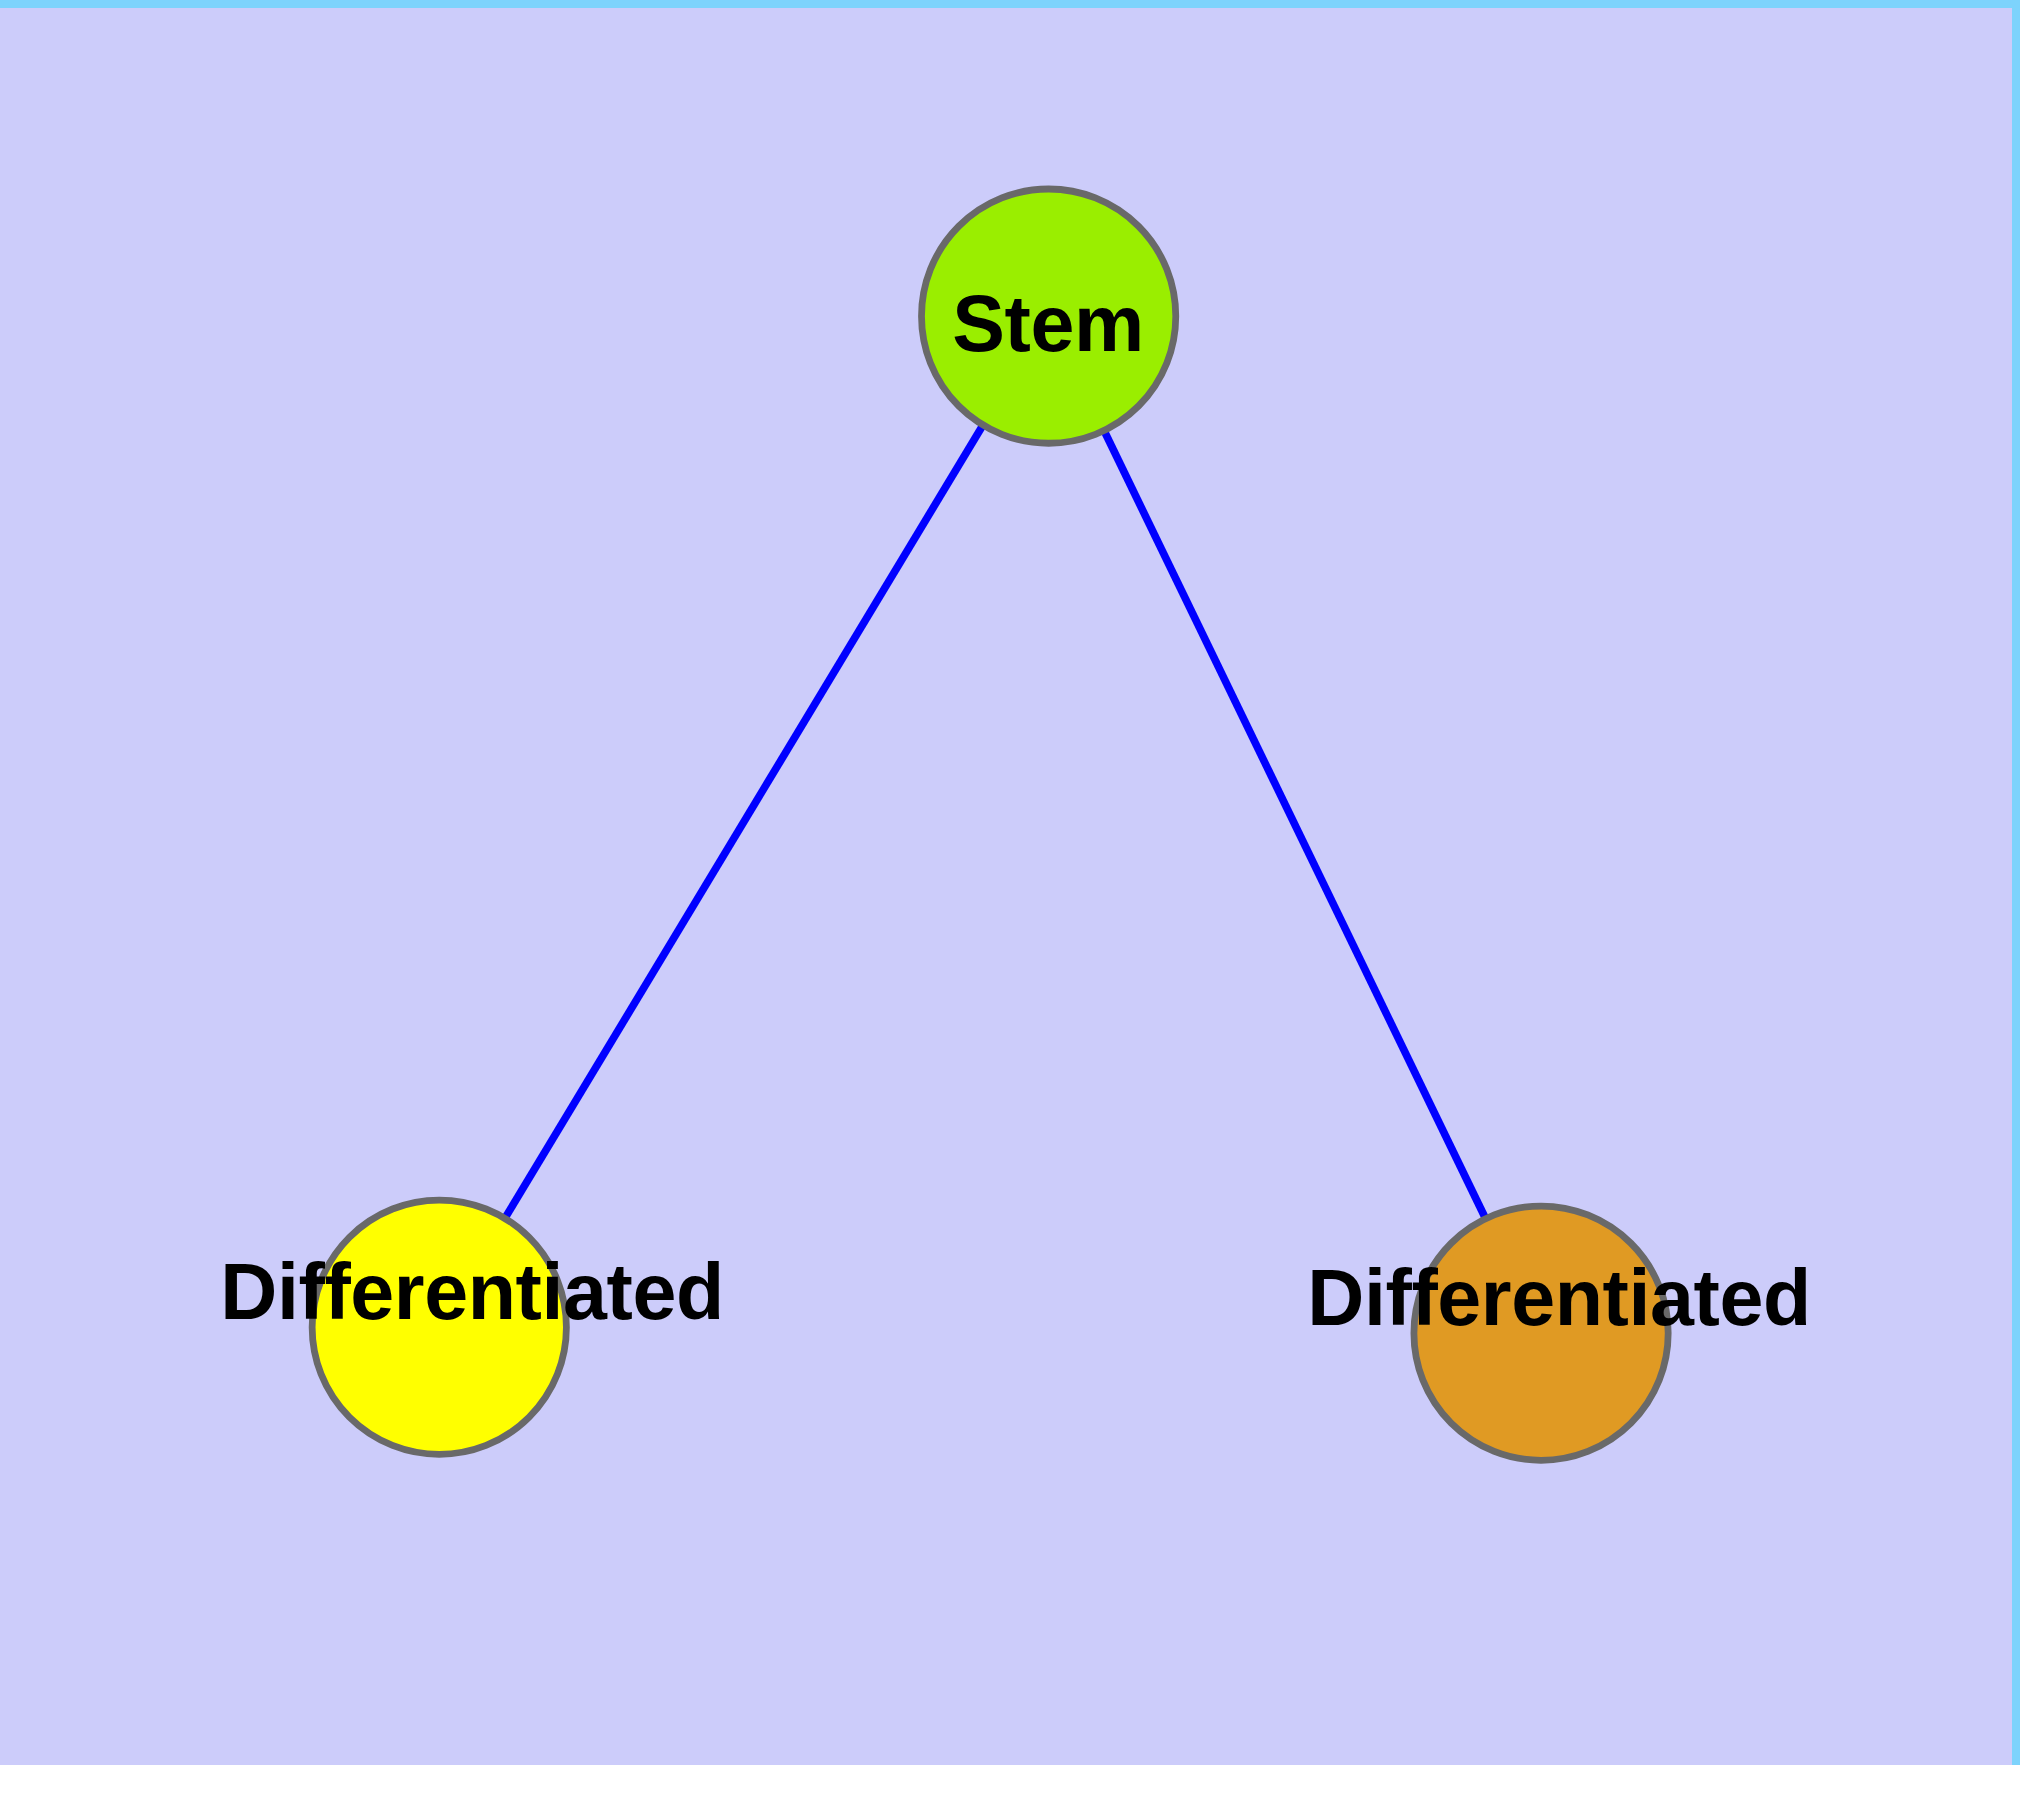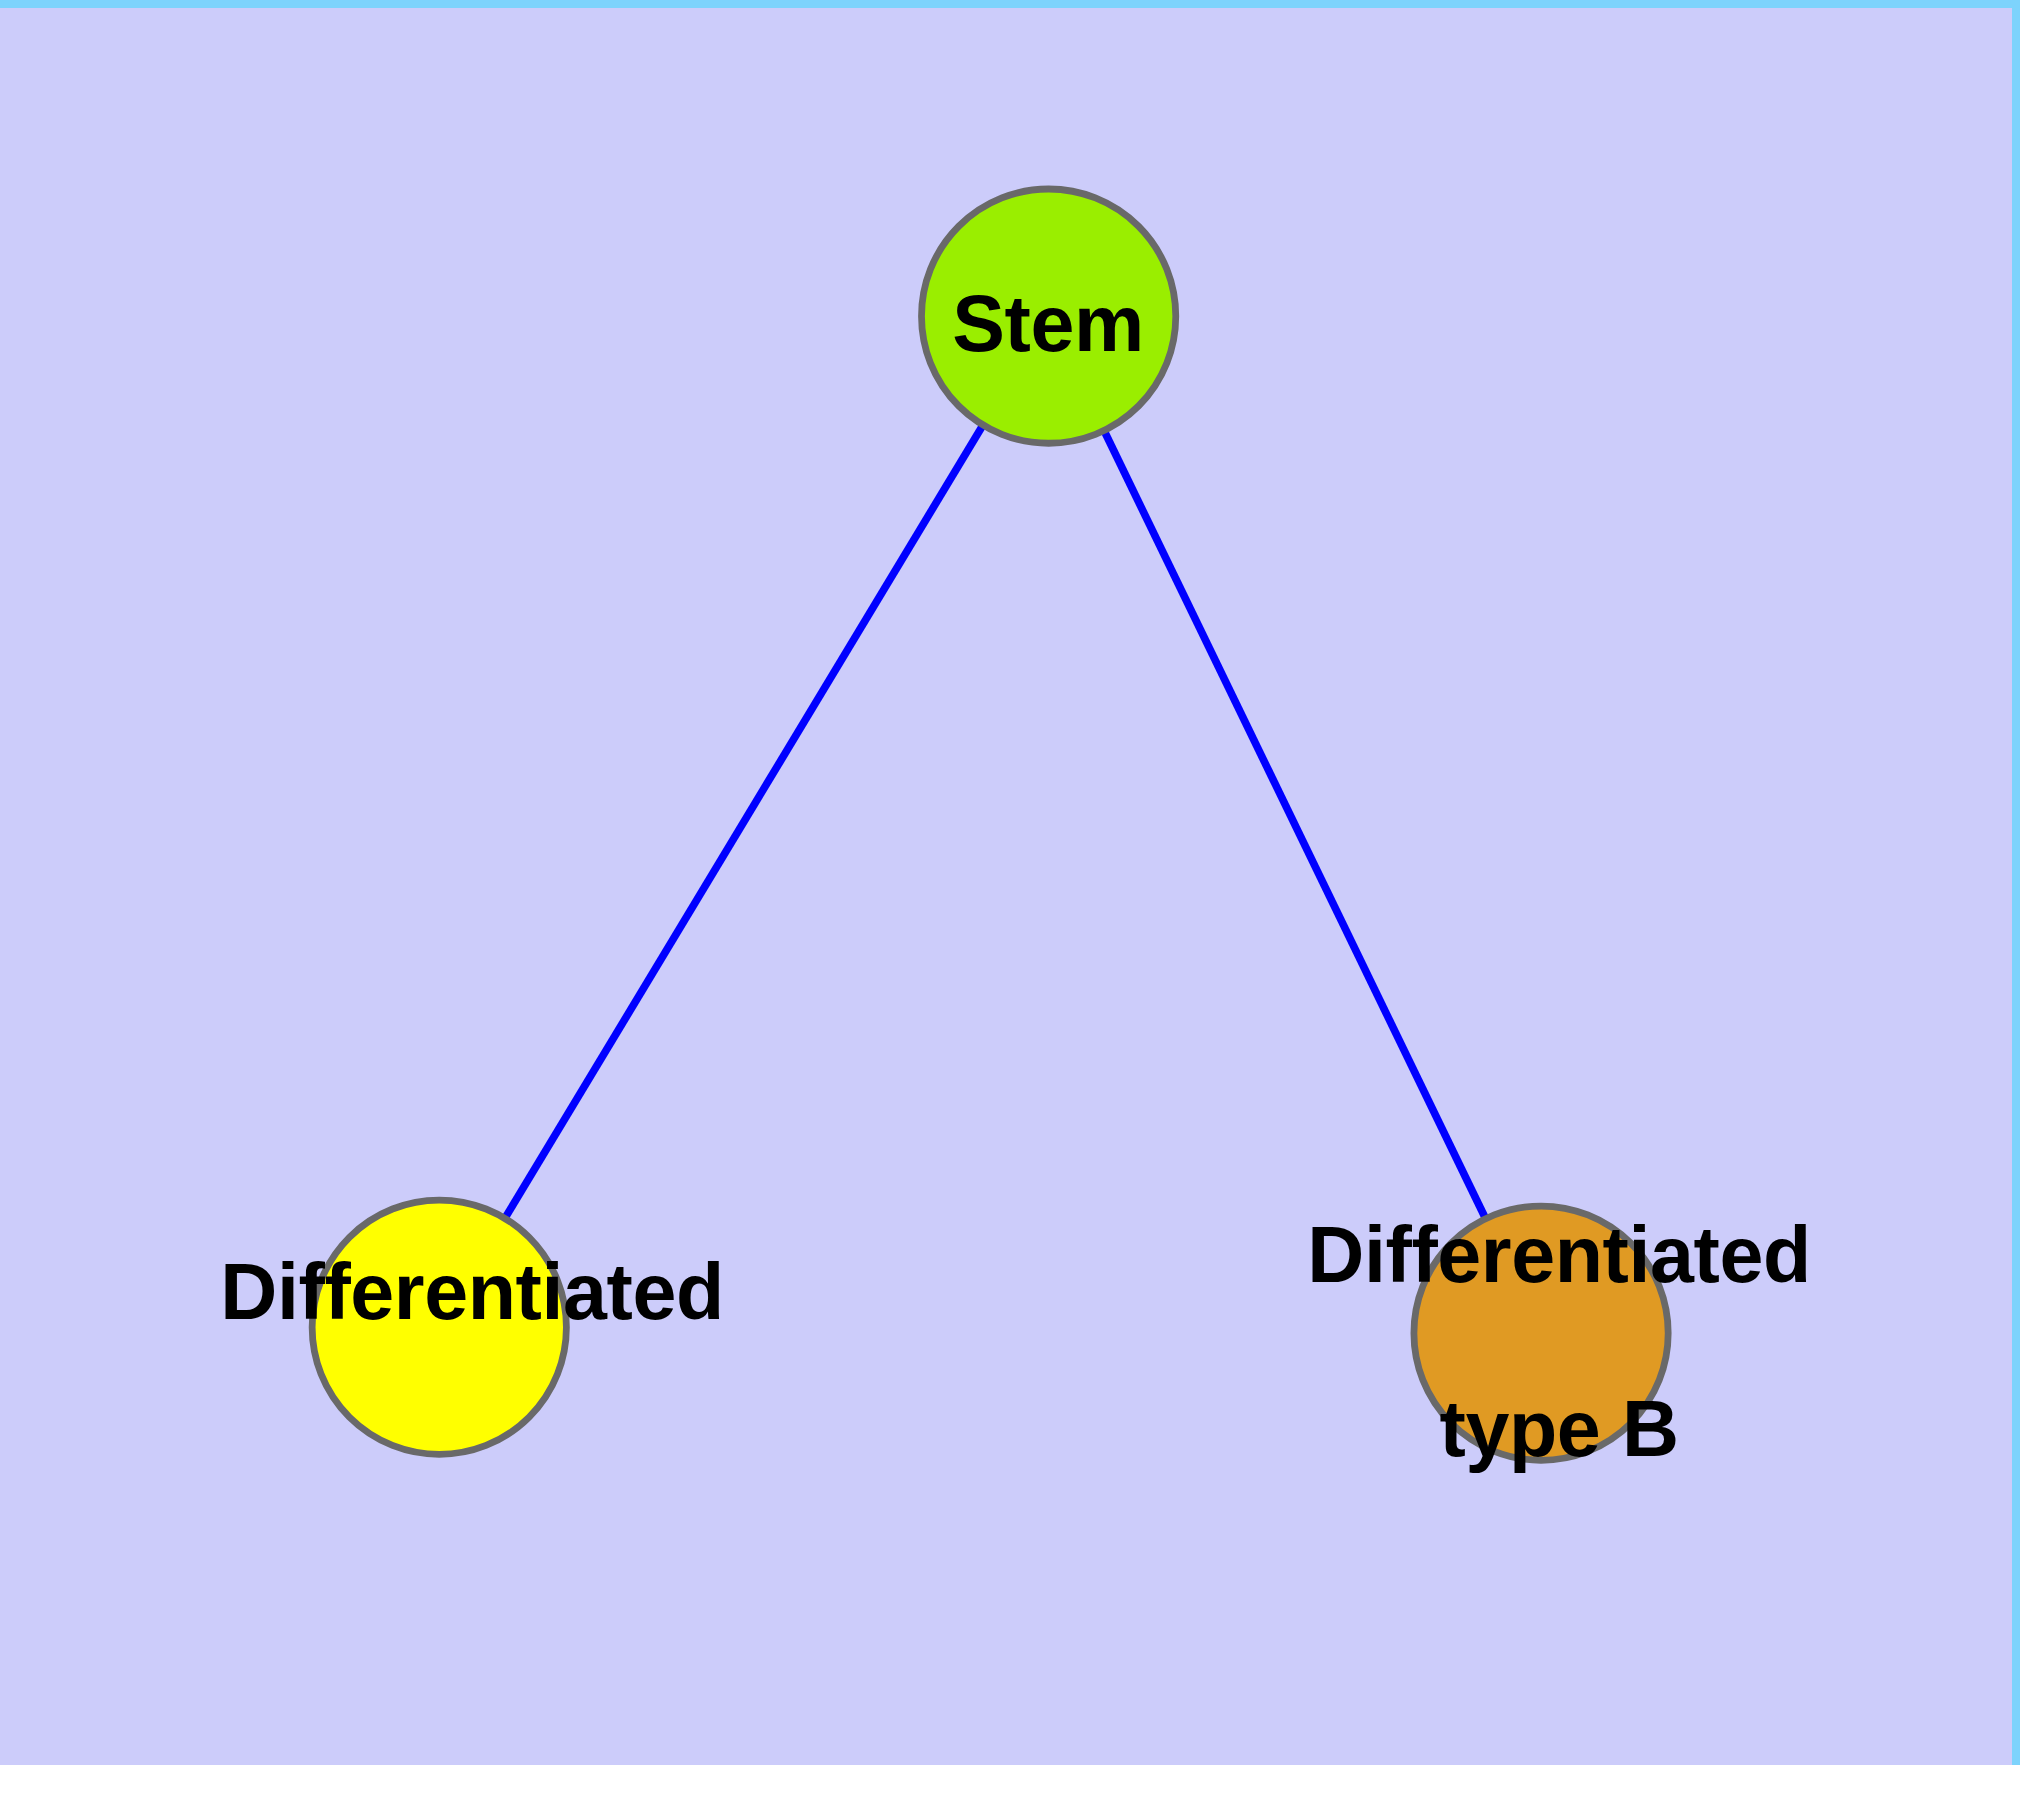--- a/index.html
+++ b/index.html
@@ -62,17 +62,16 @@
   </svg>
 
   <div class="node-label" style="left:1048px; top:323px;">Stem</div>
 
   <div class="node-label" style="left:429px; top:1335px;">
     <span>Differentiated</span><br>
   </div>
 
   <div class="node-label" style="left:1516px; top:1341px;">
     <span>Differentiated</span><br>
-    <span>type B</span>
   </div>
 
 </div>
 
 
 </body></html>

